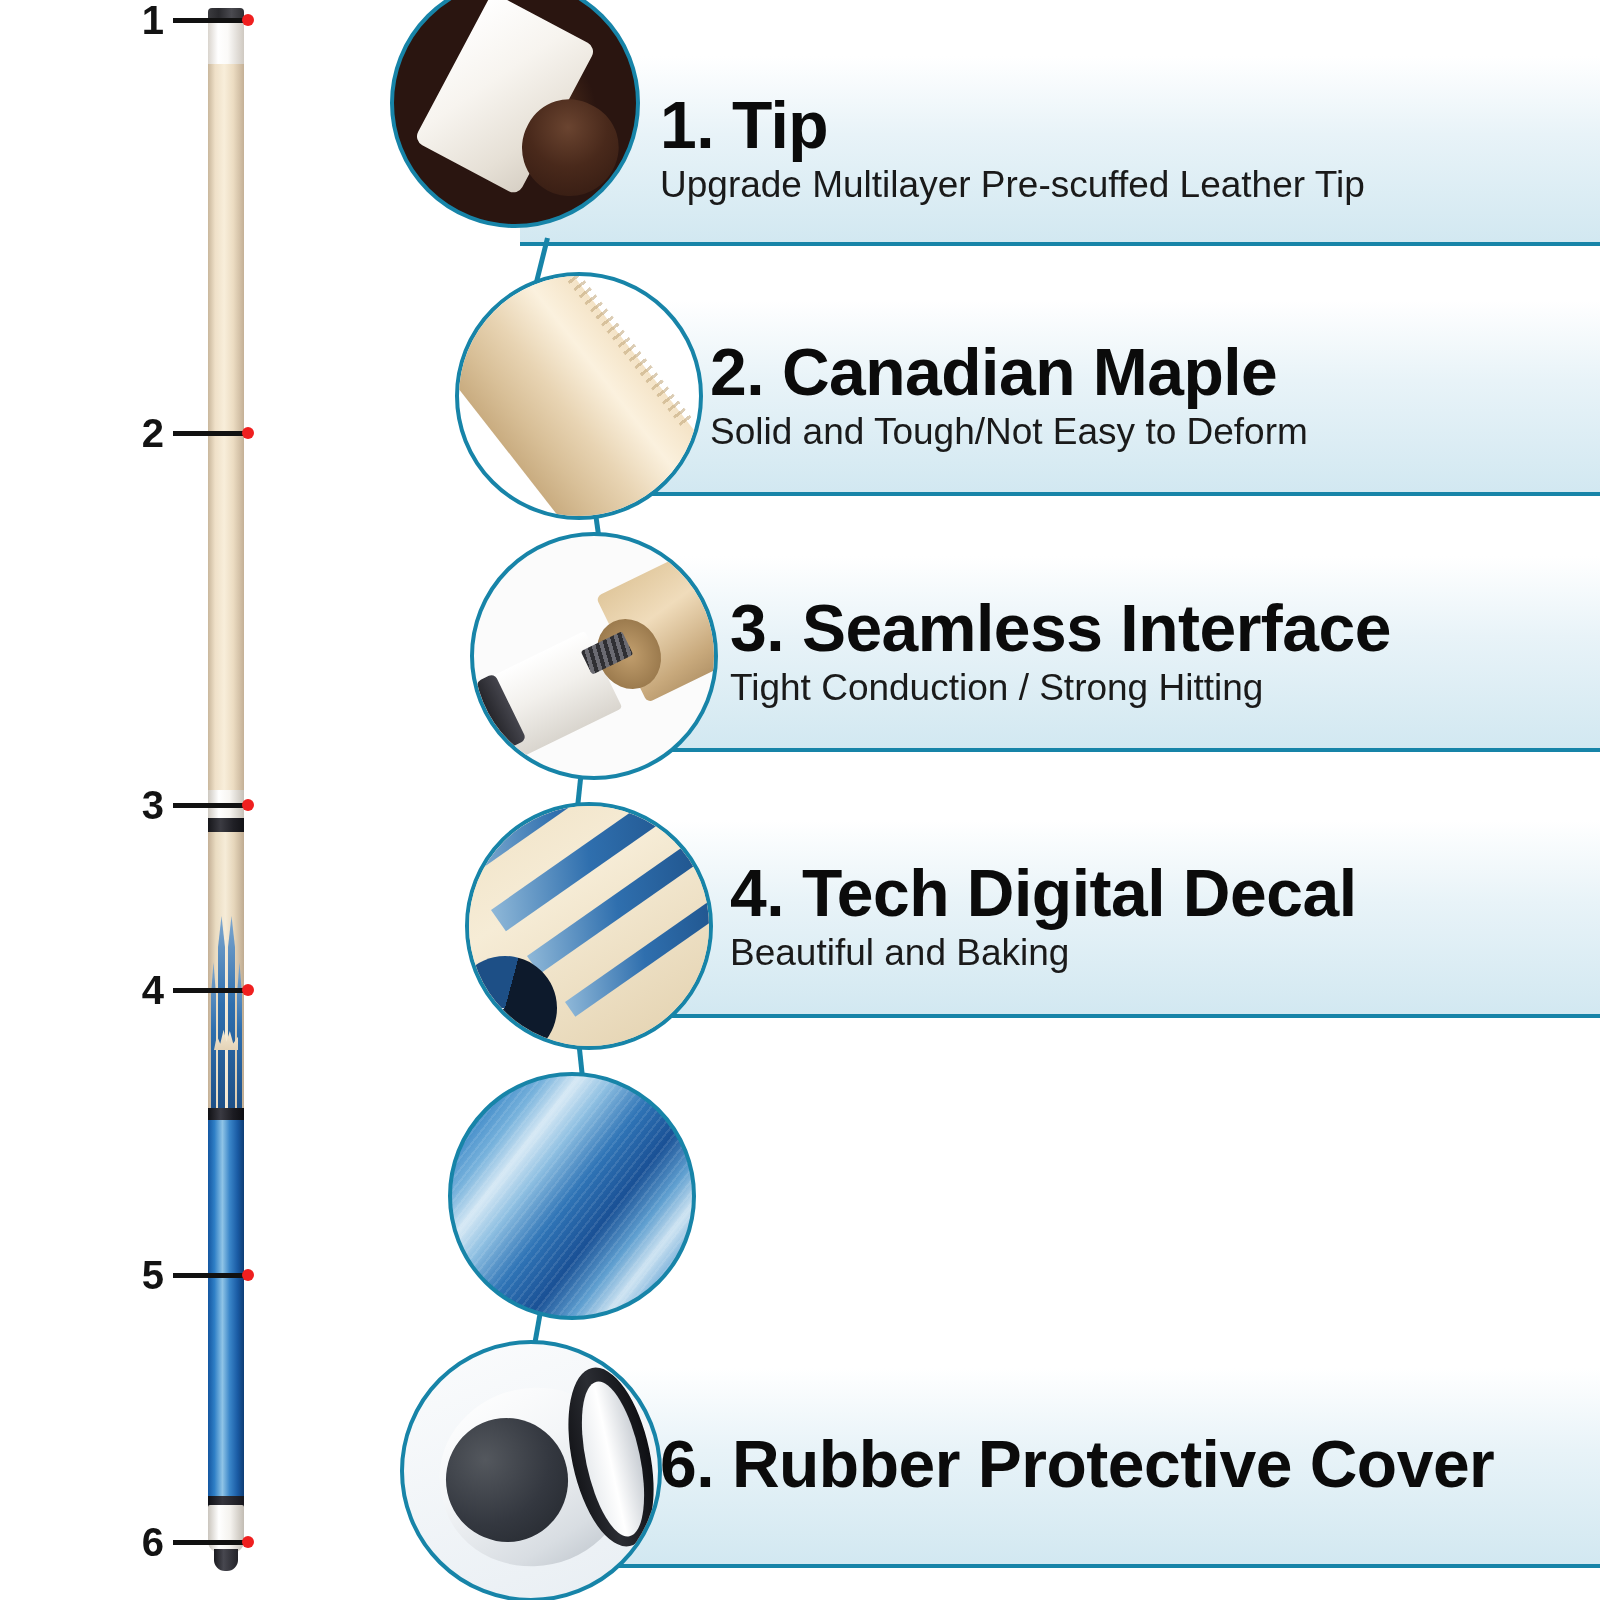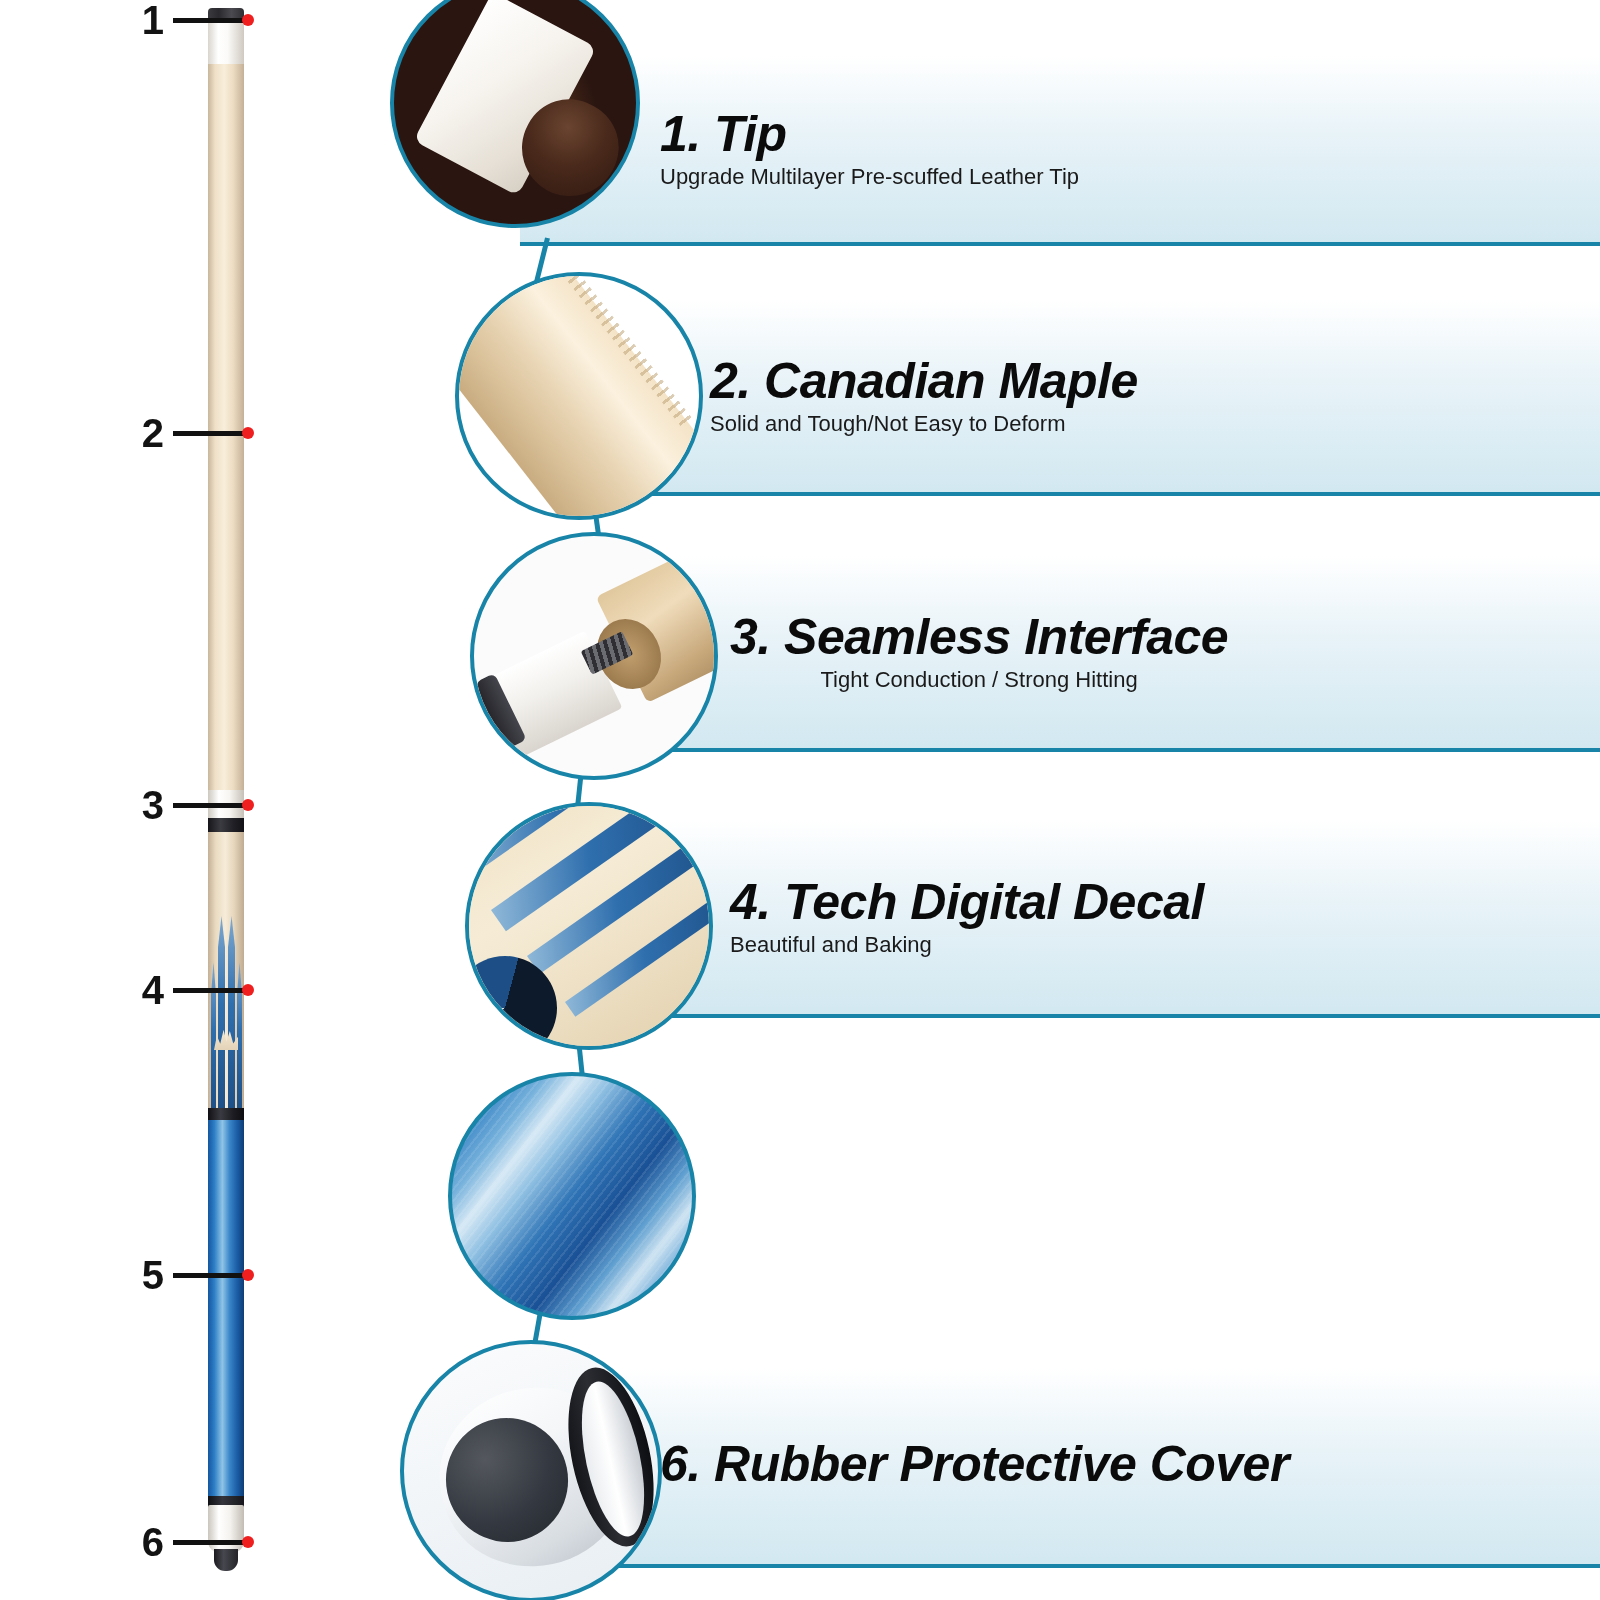--- a/index.html
+++ b/index.html
@@ -99,25 +99,25 @@
   .panel{
     position:absolute; left:520px; right:0;
     background:linear-gradient(180deg,#ffffff 0%,#e8f3f8 42%,#d2e8f1 100%);
     border-bottom:4px solid #1784a8;
   }
   .panel-text{
     position:absolute; left:0; top:0; height:100%;
     display:flex; flex-direction:column; justify-content:center;
   }
   .feat-title{
-    font-size:50px; font-weight:bold; color:#0b0b0b;
-    letter-spacing:-0.5px; line-height:1.04; white-space:nowrap;font-style:italic;
+    font-size:66px; font-weight:bold; color:#0b0b0b;
+    letter-spacing:-0.5px; line-height:1.04; white-space:nowrap;
   }
   .feat-sub{
-    font-size:22px; color:#1a1a1a; line-height:1.15;
+    font-size:37px; color:#1a1a1a; line-height:1.15;
     margin-top:4px; white-space:nowrap;
   }
 
   .photo-circle{
     position:absolute; border-radius:50%;
     border:4px solid #1784a8; background:#ffffff;
     overflow:hidden; z-index:6;
   }
   .photo-inner{ position:absolute; inset:0; }
 
@@ -325,21 +325,21 @@
       <div class="panel-text" style="left:190px;">
         <div class="feat-title">2. Canadian Maple</div>
         <div class="feat-sub">Solid and Tough/Not Easy to Deform</div>
       </div>
     </div>
     <div class="photo-circle img-maple" style="left:455px; top:272px; width:248px; height:248px;">
       <div class="photo-inner"></div>
     </div>
 
     <div class="panel" style="top:556px; height:196px;">
-      <div class="panel-text" style="left:210px;text-align:center;">
+      <div class="panel-text" style="left:210px;">
         <div class="feat-title">3. Seamless Interface</div>
         <div class="feat-sub">Tight Conduction / Strong Hitting</div>
       </div>
     </div>
     <div class="photo-circle img-joint" style="left:470px; top:532px; width:248px; height:248px;">
       <div class="jw"></div>
       <div class="jb"></div>
       <div class="jwood"></div>
       <div class="jcap"></div>
       <div class="jscrew"></div>

